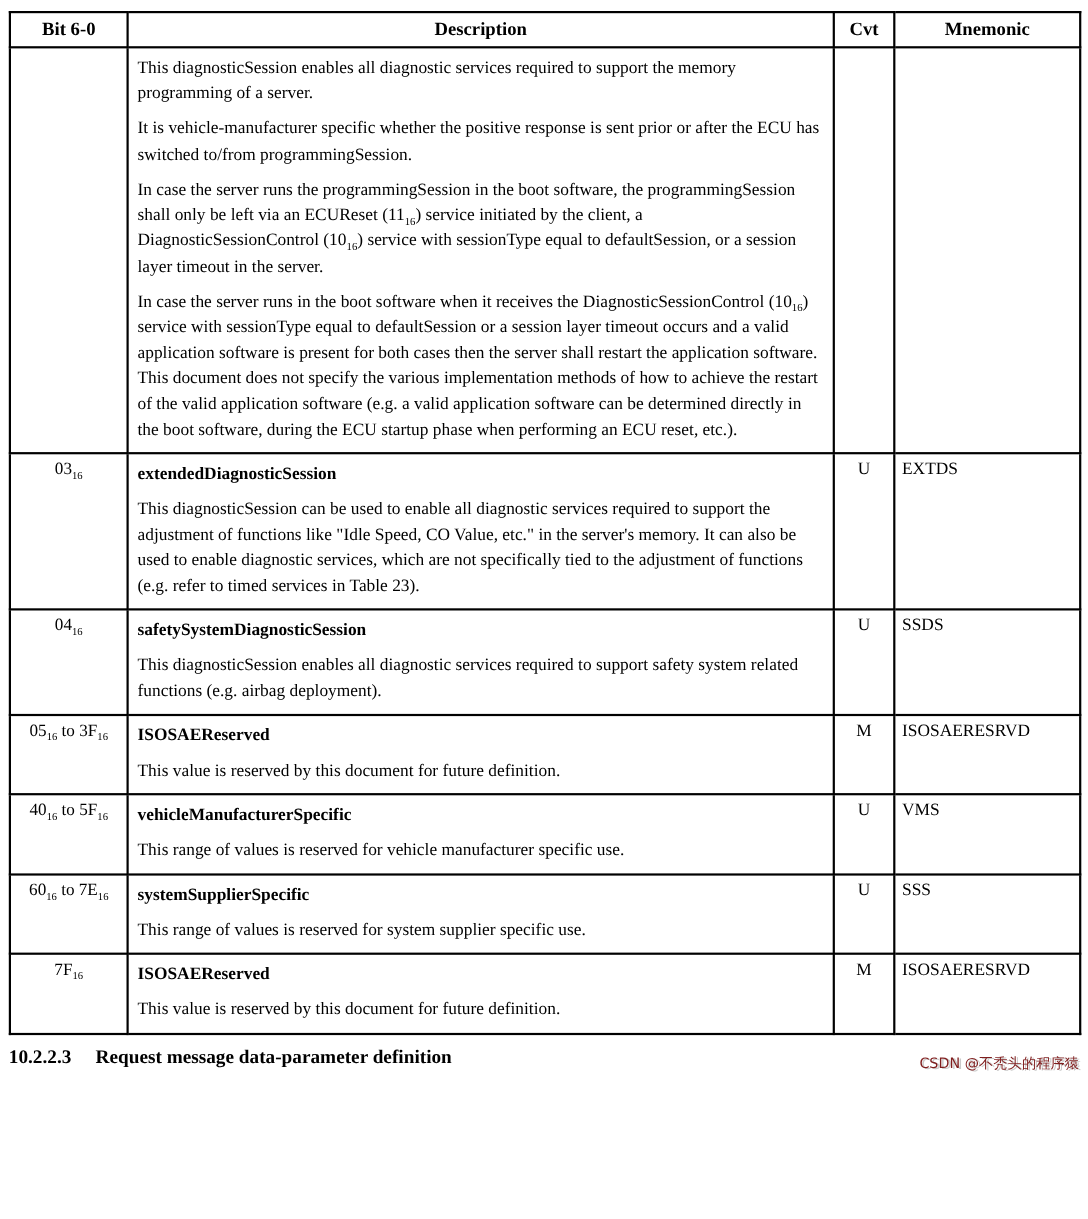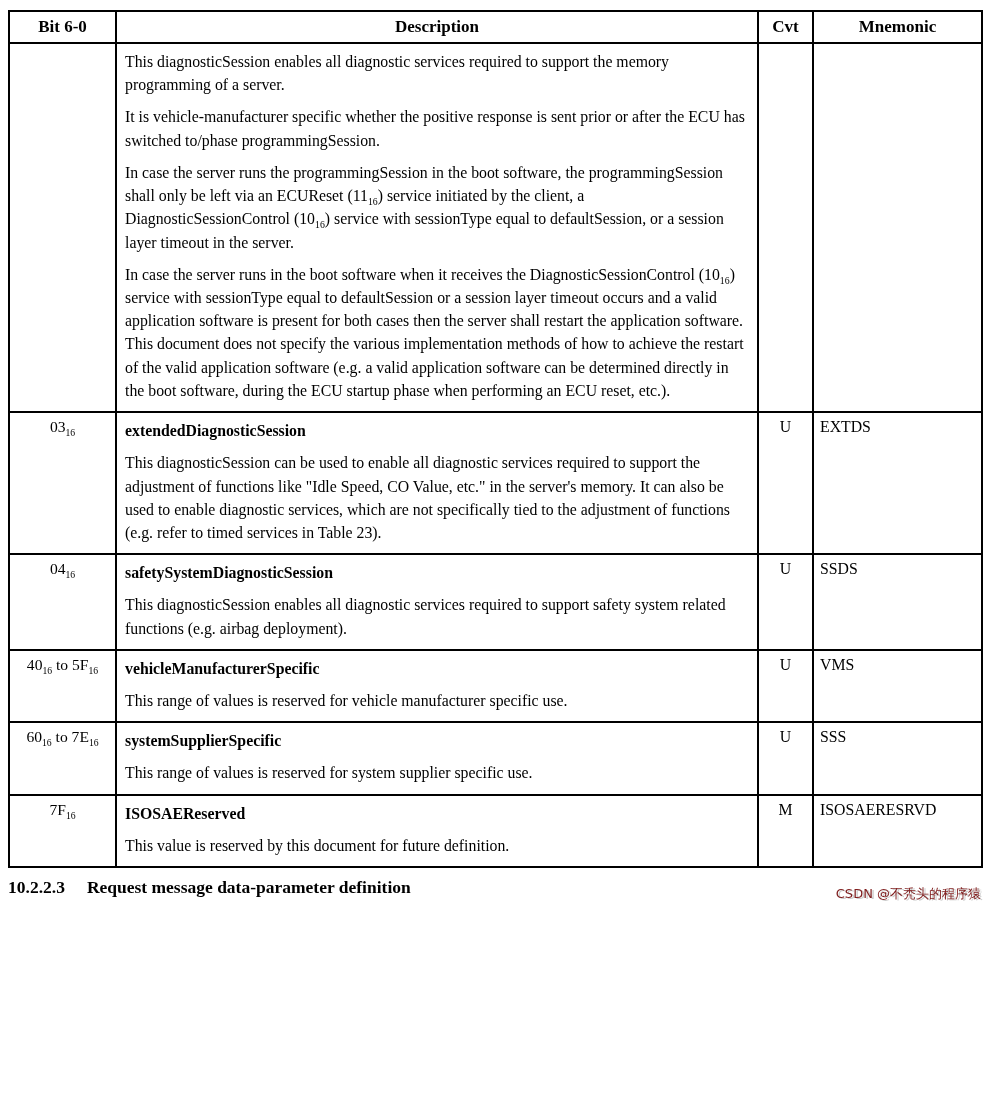--- a/index.html
+++ b/index.html
@@ -114,21 +114,21 @@
         <th>Cvt</th>
         <th>Mnemonic</th>
       </tr>
     </thead>
     <tbody>
 
       <tr>
         <td class="bit"></td>
         <td class="desc">
           <p>This diagnosticSession enables all diagnostic services required to support the memory programming of a server.</p>
-          <p>It is vehicle-manufacturer specific whether the positive response is sent prior or after the ECU has switched to/phase programmingSession.</p>
+          <p>It is vehicle-manufacturer specific whether the positive response is sent prior or after the ECU has switched to/from programmingSession.</p>
           <p>In case the server runs the programmingSession in the boot software, the programmingSession shall only be left via an ECUReset (11<sub>16</sub>) service initiated by the client, a DiagnosticSessionControl (10<sub>16</sub>) service with sessionType equal to defaultSession, or a session layer timeout in the server.</p>
           <p>In case the server runs in the boot software when it receives the DiagnosticSessionControl (10<sub>16</sub>) service with sessionType equal to defaultSession or a session layer timeout occurs and a valid application software is present for both cases then the server shall restart the application software. This document does not specify the various implementation methods of how to achieve the restart of the valid application software (e.g. a valid application software can be determined directly in the boot software, during the ECU startup phase when performing an ECU reset, etc.).</p>
         </td>
         <td class="cvt"></td>
         <td class="mnem"></td>
       </tr>
 
       <tr>
         <td class="bit">03<sub>16</sub></td>
         <td class="desc">
@@ -142,20 +142,29 @@
       <tr>
         <td class="bit">04<sub>16</sub></td>
         <td class="desc">
           <p class="title">safetySystemDiagnosticSession</p>
           <p>This diagnosticSession enables all diagnostic services required to support safety system related functions (e.g. airbag deployment).</p>
         </td>
         <td class="cvt">U</td>
         <td class="mnem">SSDS</td>
       </tr>
 
+      <tr>
+        <td class="bit">05<sub>16</sub> to 3F<sub>16</sub></td>
+        <td class="desc">
+          <p class="title">ISOSAEReserved</p>
+          <p>This value is reserved by this document for future definition.</p>
+        </td>
+        <td class="cvt">M</td>
+        <td class="mnem">ISOSAERESRVD</td>
+      </tr>
 
       <tr>
         <td class="bit">40<sub>16</sub> to 5F<sub>16</sub></td>
         <td class="desc">
           <p class="title">vehicleManufacturerSpecific</p>
           <p>This range of values is reserved for vehicle manufacturer specific use.</p>
         </td>
         <td class="cvt">U</td>
         <td class="mnem">VMS</td>
       </tr>

